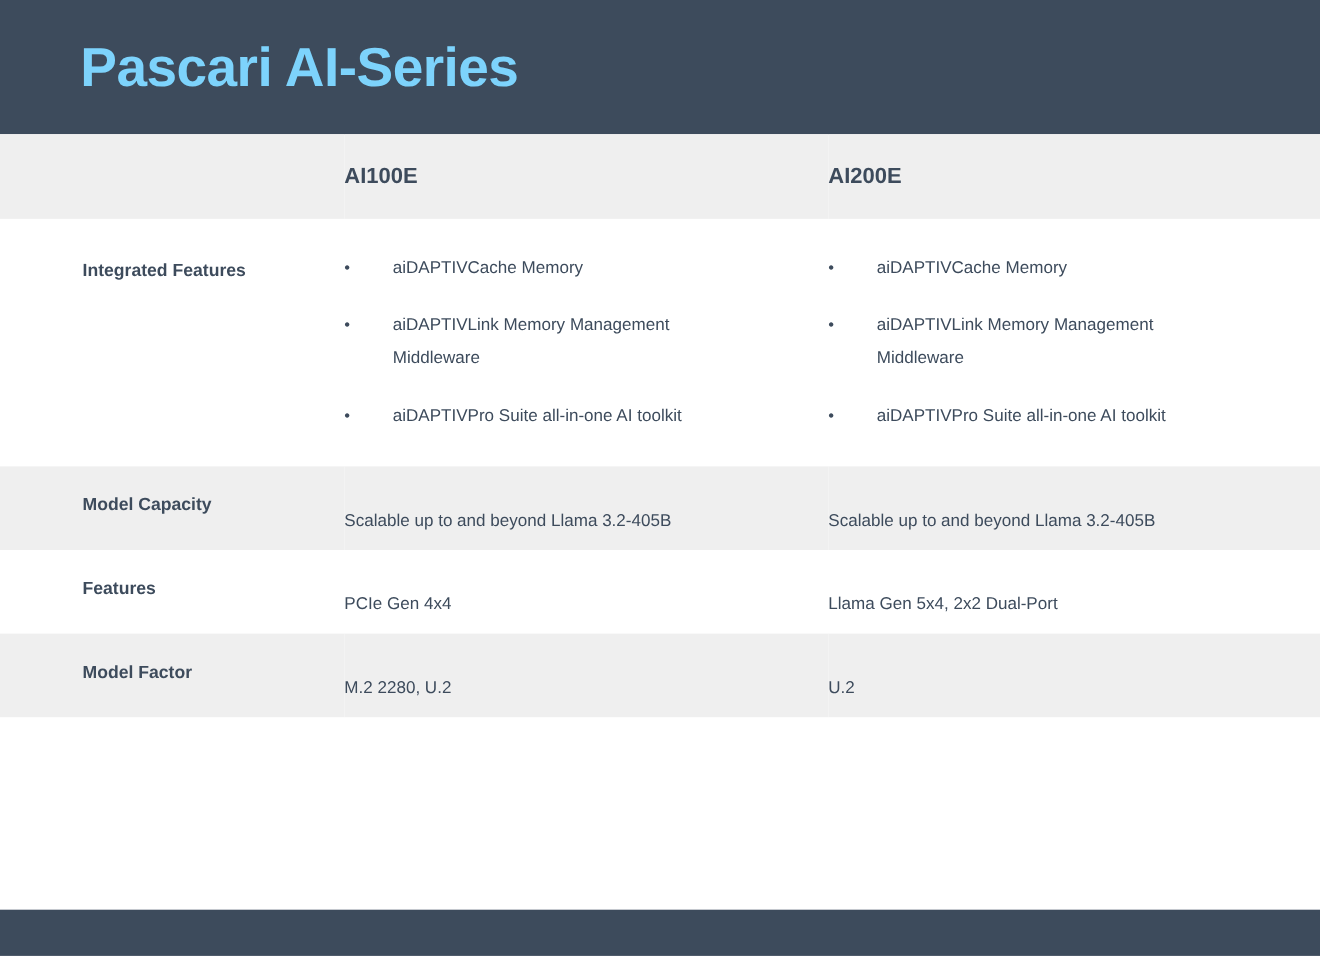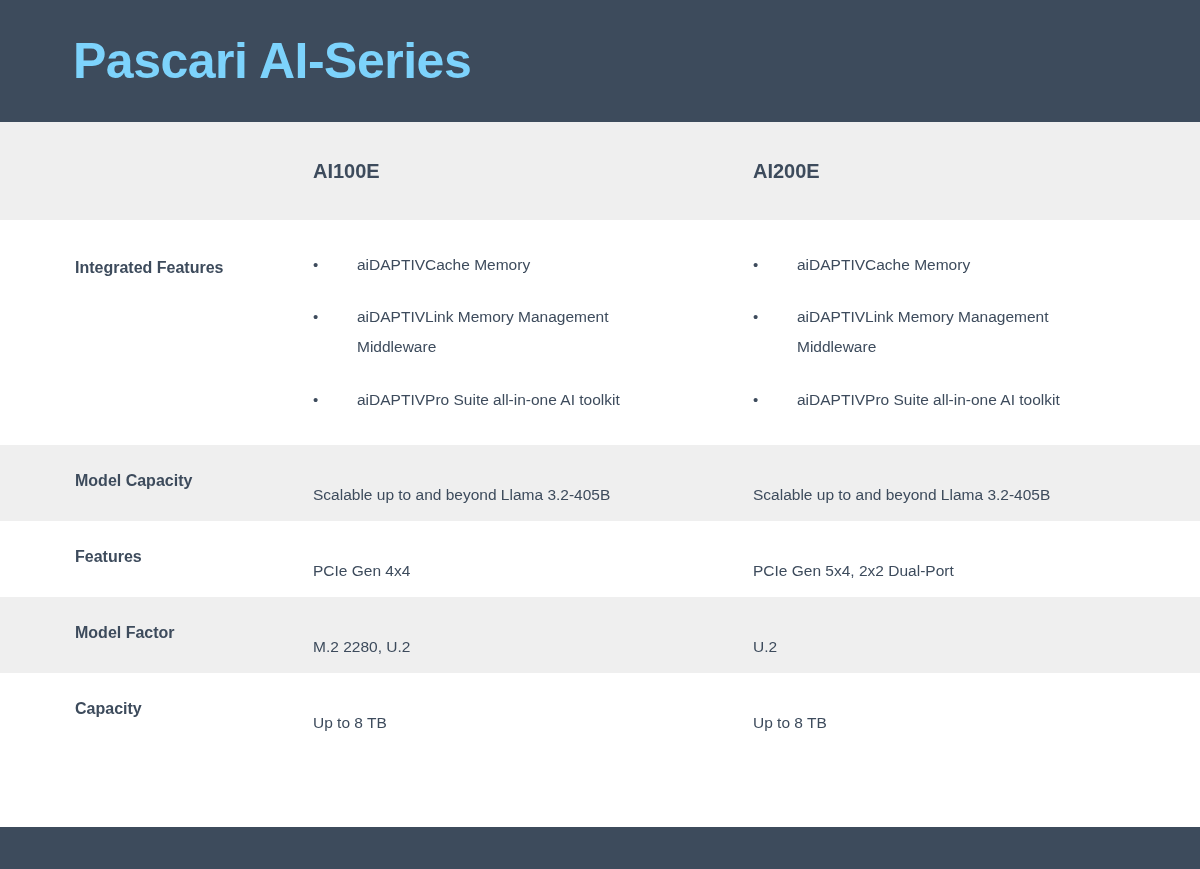--- a/index.html
+++ b/index.html
@@ -36,21 +36,21 @@
   
   .spec-table {
     width: 100%;
     border-collapse: collapse;
     table-layout: fixed;
   }
   .spec-table col.col-label { width: 313px; }
   .spec-table col.col-a { width: 440px; }
   .spec-table col.col-b { width: 447px; }
 
-  .col-head-row { background: #efefef; height: 98px; }
+  .col-head-row { background: #efefef; height: 77px; }
   .col-head-row th {
     text-align: left;
     vertical-align: middle;
     color: #3d4b5c;
     font-size: 20px;
     font-weight: bold;
     padding: 0;
   }
   .col-head-row th.label-head { padding-left: 75px; }
   .col-head-row th.value-head-a { padding-left: 0; }
@@ -161,34 +161,29 @@
 
       <tr class="row-shaded simple-row">
         <td class="label-cell">Model Capacity</td>
         <td class="value-cell">Scalable up to and beyond Llama 3.2-405B</td>
         <td class="value-cell">Scalable up to and beyond Llama 3.2-405B</td>
       </tr>
 
       <tr class="row-plain simple-row">
         <td class="label-cell">Features</td>
         <td class="value-cell">PCIe Gen 4x4</td>
-        <td class="value-cell">PCIe Gen 5x4, 2x2 Dual-Port</td>
+        <td class="value-cell">Llama Gen 5x4, 2x2 Dual-Port</td>
       </tr>
 
       <tr class="row-shaded simple-row">
         <td class="label-cell">Model Factor</td>
         <td class="value-cell">M.2 2280, U.2</td>
         <td class="value-cell">U.2</td>
       </tr>
 
-      <tr class="row-plain simple-row">
-        <td class="label-cell">Capacity</td>
-        <td class="value-cell">Up to 8 TB</td>
-        <td class="value-cell">Up to 8 TB</td>
-      </tr>
 
 
     </tbody>
   </table>
 
   <div class="footer-band"></div>
 
 </div>
 
 </body></html>

